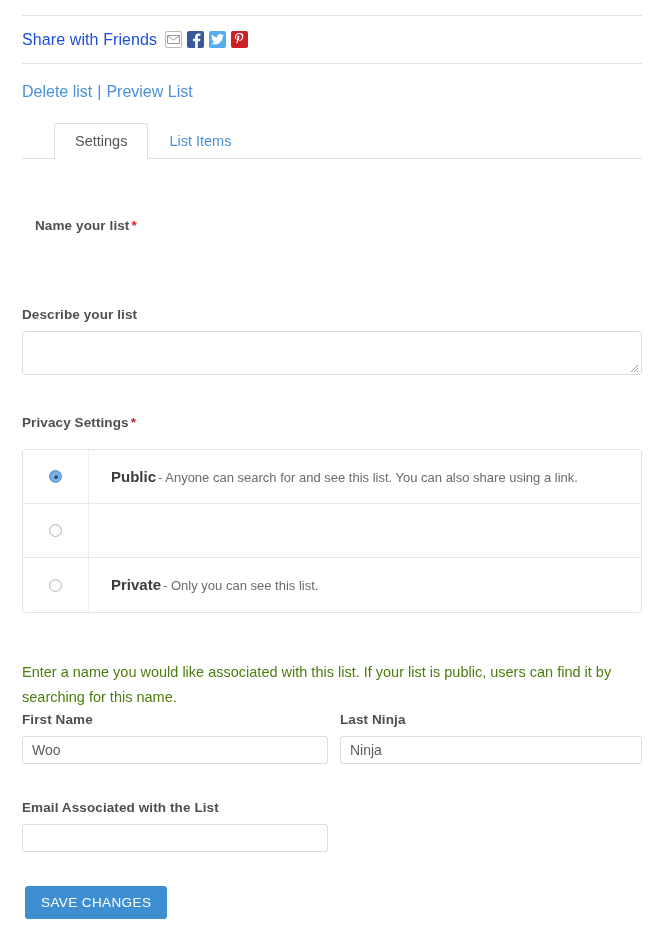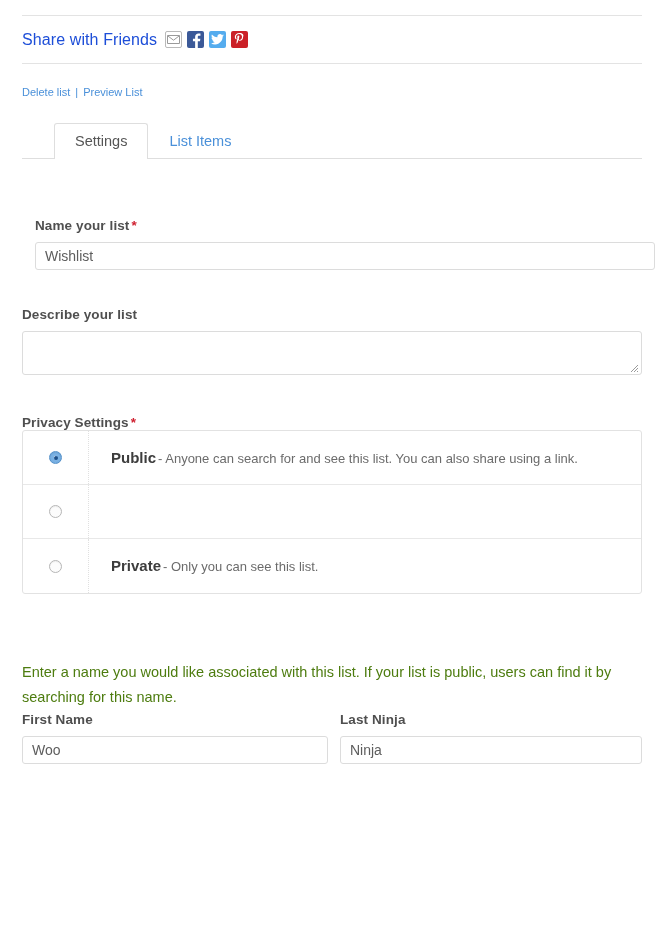--- a/index.html
+++ b/index.html
@@ -60,21 +60,21 @@
   }
   .icon-fb { background: #3b5998; }
   .icon-tw { background: #55acee; }
   .icon-pin { background: #cb2027; }
 
   
   .actions-row {
     height: 55px;
     display: flex;
     align-items: center;
-    font-size: 11px;
+    font-size: 16px;
   }
   .actions-row a {
     color: #4a90d9;
     text-decoration: none;
     cursor: pointer;
   }
   .sep { color: #4a90d9; margin: 0 5px; }
 
   
   .tabs {
@@ -161,20 +161,21 @@
   .resize-grip {
     position: absolute;
     right: 2px; bottom: 1px;
     width: 11px; height: 11px;
     pointer-events: none;
   }
 
   
   #privacy-block { position: absolute; left: 22px; top: 400px; width: 620px; }
   .privacy-table {
+    margin-top: 19px;
     width: 620px;
     border: 1px solid #e2e2e2;
     border-radius: 3px;
     background: #ffffff;
     overflow: hidden;
   }
   .privacy-row {
     display: flex;
     align-items: center;
     height: 54px;
@@ -304,21 +305,20 @@
 
   <div class="tabs">
     <div class="tab active">Settings</div>
     <div class="tab">List Items</div>
   </div>
 
   <div id="name-block" class="block">
     <label class="field-label">
       <span>Name your list</span><span class="req">*</span>
     </label>
-    <input class="text-input" type="text" value="Wishlist" style="">
   </div>
 
   <div id="desc-block" class="block">
     <label class="field-label">Describe your list</label>
     <div class="desc-area">
       <textarea placeholder="" style=""></textarea>
       <svg class="resize-grip" viewBox="0 0 11 11" aria-hidden="true">
         <path d="M10 3 L3 10 M10 6 L6 10 M10 9 L9 10" stroke="#9b9b9b" stroke-width="1" fill="none"></path>
       </svg>
     </div>
@@ -362,15 +362,20 @@
   <div id="first-name-block" class="block">
     <label class="field-label">First Name</label>
     <input class="text-input" type="text" value="Woo" style="">
   </div>
 
   <div id="last-name-block" class="block">
     <label class="field-label">Last Ninja</label>
     <input class="text-input" type="text" value="Ninja" style="">
   </div>
 
-
+  <div id="email-block" class="block">
+    <label class="field-label">Email Associated with the List</label>
+    <input class="text-input" type="text" value="" style="">
+  </div>
+
+  <button id="save-button">SAVE CHANGES</button>
 
 </div>
 
 </body></html>

